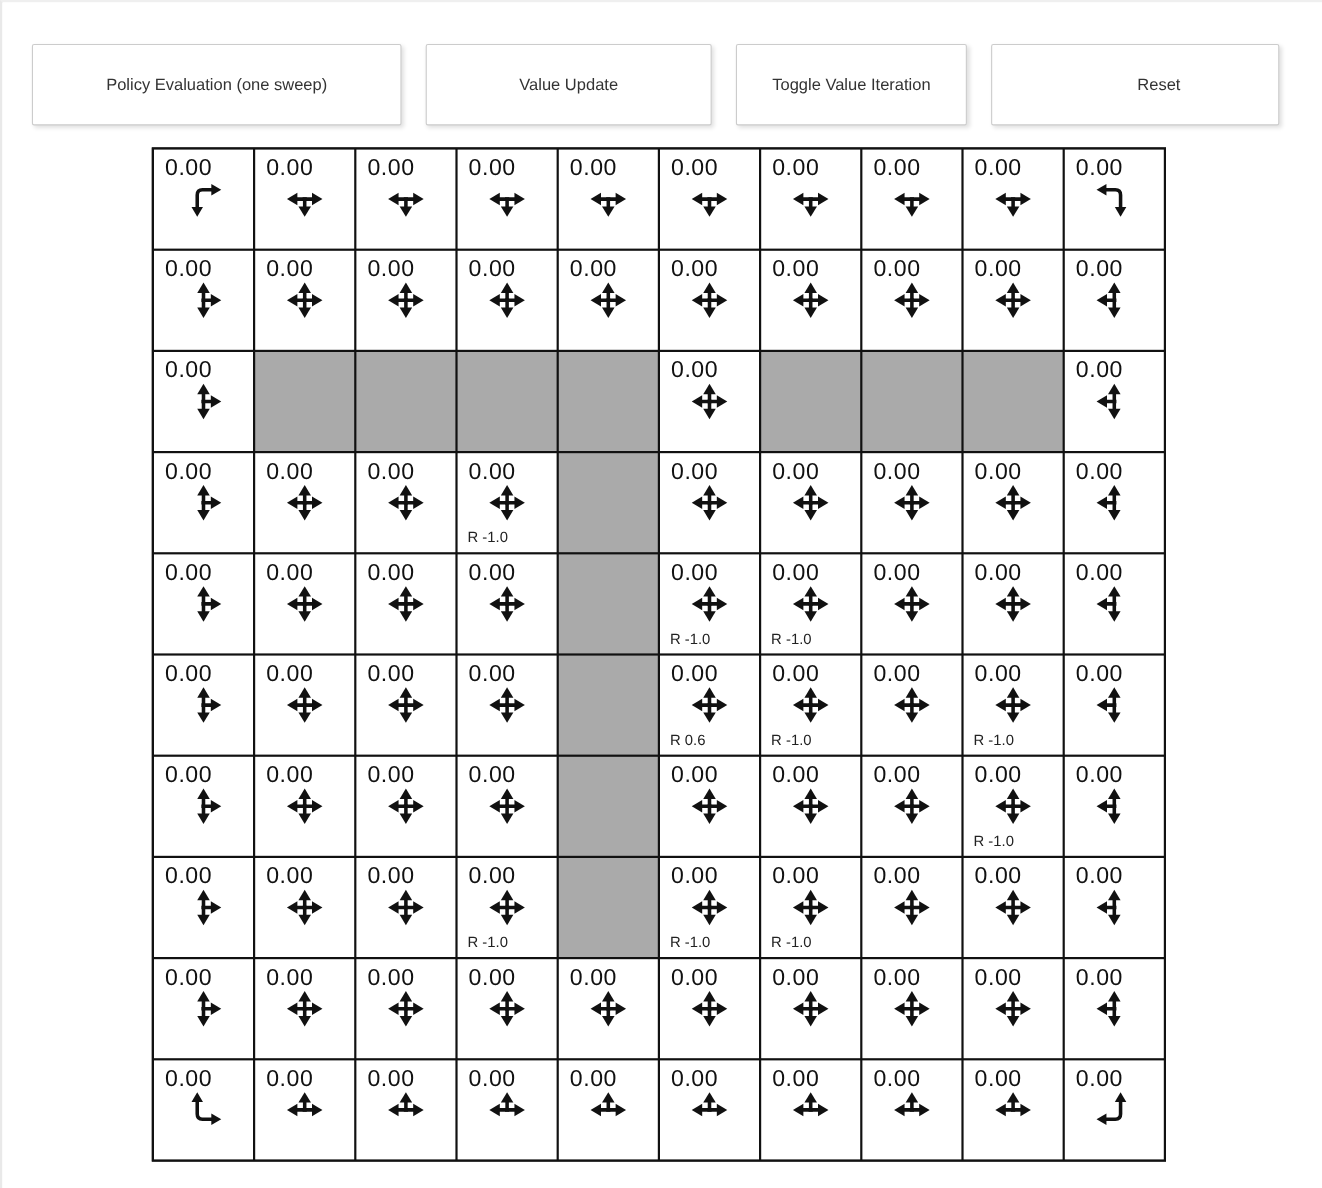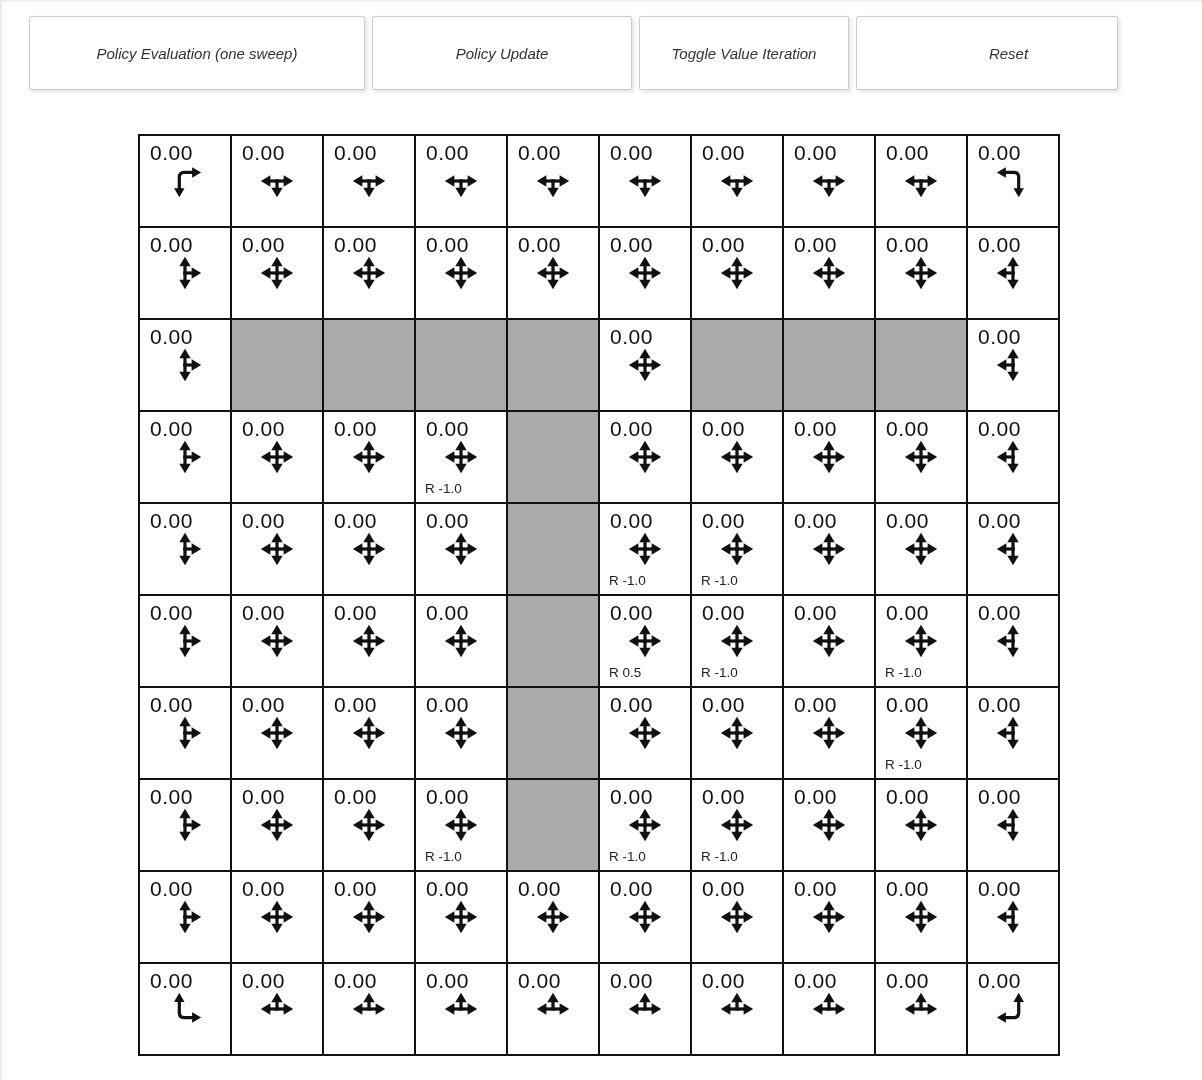--- a/index.html
+++ b/index.html
@@ -4,22 +4,22 @@
 <style>
   html,body{margin:0;padding:0;}
   body{
     width:1202px;height:1080px;position:relative;overflow:hidden;
     background:#ffffff;
     border-left:2px solid #e9e9e9;border-top:2px solid #efefef;
     font-family:"Liberation Sans", sans-serif;
     box-sizing:border-box;
   }
   .toolbar{
-    position:absolute;left:27px;top:14px;
-    display:flex;gap:7px;font-style:italic;
+    position:absolute;left:27px;top:38px;
+    display:flex;gap:22px;
   }
   .btn{
     height:74px;background:#ffffff;
     border:1px solid var(--btn-border);
     box-shadow:2px 2px 4px rgba(0,0,0,0.12);
     display:flex;align-items:center;justify-content:center;
     font-size:15px;color:var(--btn-text);
     border-radius:2px;box-sizing:border-box;
     cursor:pointer;user-select:none;
   }
@@ -53,21 +53,21 @@
   .reward-label{
     position:absolute;left:9px;bottom:6px;
     font-size:13.5px;color:var(--reward-color);
   }
 </style>
 </head>
 <body style="--wall: #aaaaaa; --line: #111111; --value-color: #111111; --reward-color: #222222; --btn-border: #cccccc; --btn-text: #333333;">
 
 <div class="toolbar">
   <div class="btn btn-0">Policy Evaluation (one sweep)</div>
-  <div class="btn btn-1">Policy Update</div>
+  <div class="btn btn-1">Value Update</div>
   <div class="btn btn-2">Toggle Value Iteration</div>
   <div class="btn btn-3">Reset</div>
 </div>
 
 <div class="grid">
     <div class="cell">
       <div class="cell-value">0.00</div>
       <svg class="glyph" viewBox="0 0 40 40" xmlns="http://www.w3.org/2000/svg">
         <path d="M14,30 L14,16 Q14,11 19,11 L30,11" fill="none" stroke="#111111" stroke-width="3.4"></path>
         <polygon points="14,37 8.5,27.5 19.5,27.5" fill="#111111"></polygon>
@@ -625,21 +625,21 @@
       <svg class="glyph" viewBox="0 0 40 40" xmlns="http://www.w3.org/2000/svg">
         <polygon points="20,3 14,13 26,13" fill="#111111"></polygon>
         <line x1="20" y1="20" x2="20" y2="11" stroke="#111111" stroke-width="3.4"></line>
         <polygon points="20,37 14,27 26,27" fill="#111111"></polygon>
         <line x1="20" y1="20" x2="20" y2="29" stroke="#111111" stroke-width="3.4"></line>
         <polygon points="3,20 13,14 13,26" fill="#111111"></polygon>
         <line x1="22" y1="20" x2="11" y2="20" stroke="#111111" stroke-width="3.4"></line>
         <polygon points="37,20 27,14 27,26" fill="#111111"></polygon>
         <line x1="18" y1="20" x2="29" y2="20" stroke="#111111" stroke-width="3.4"></line>
       </svg>
-      <div class="reward-label">R 0.5</div>
+      <div class="reward-label">R 0.6</div>
     </div>
     <div class="cell">
       <div class="cell-value">0.00</div>
       <svg class="glyph" viewBox="0 0 40 40" xmlns="http://www.w3.org/2000/svg">
         <polygon points="20,3 14,13 26,13" fill="#111111"></polygon>
         <line x1="20" y1="20" x2="20" y2="11" stroke="#111111" stroke-width="3.4"></line>
         <polygon points="20,37 14,27 26,27" fill="#111111"></polygon>
         <line x1="20" y1="20" x2="20" y2="29" stroke="#111111" stroke-width="3.4"></line>
         <polygon points="3,20 13,14 13,26" fill="#111111"></polygon>
         <line x1="22" y1="20" x2="11" y2="20" stroke="#111111" stroke-width="3.4"></line>

